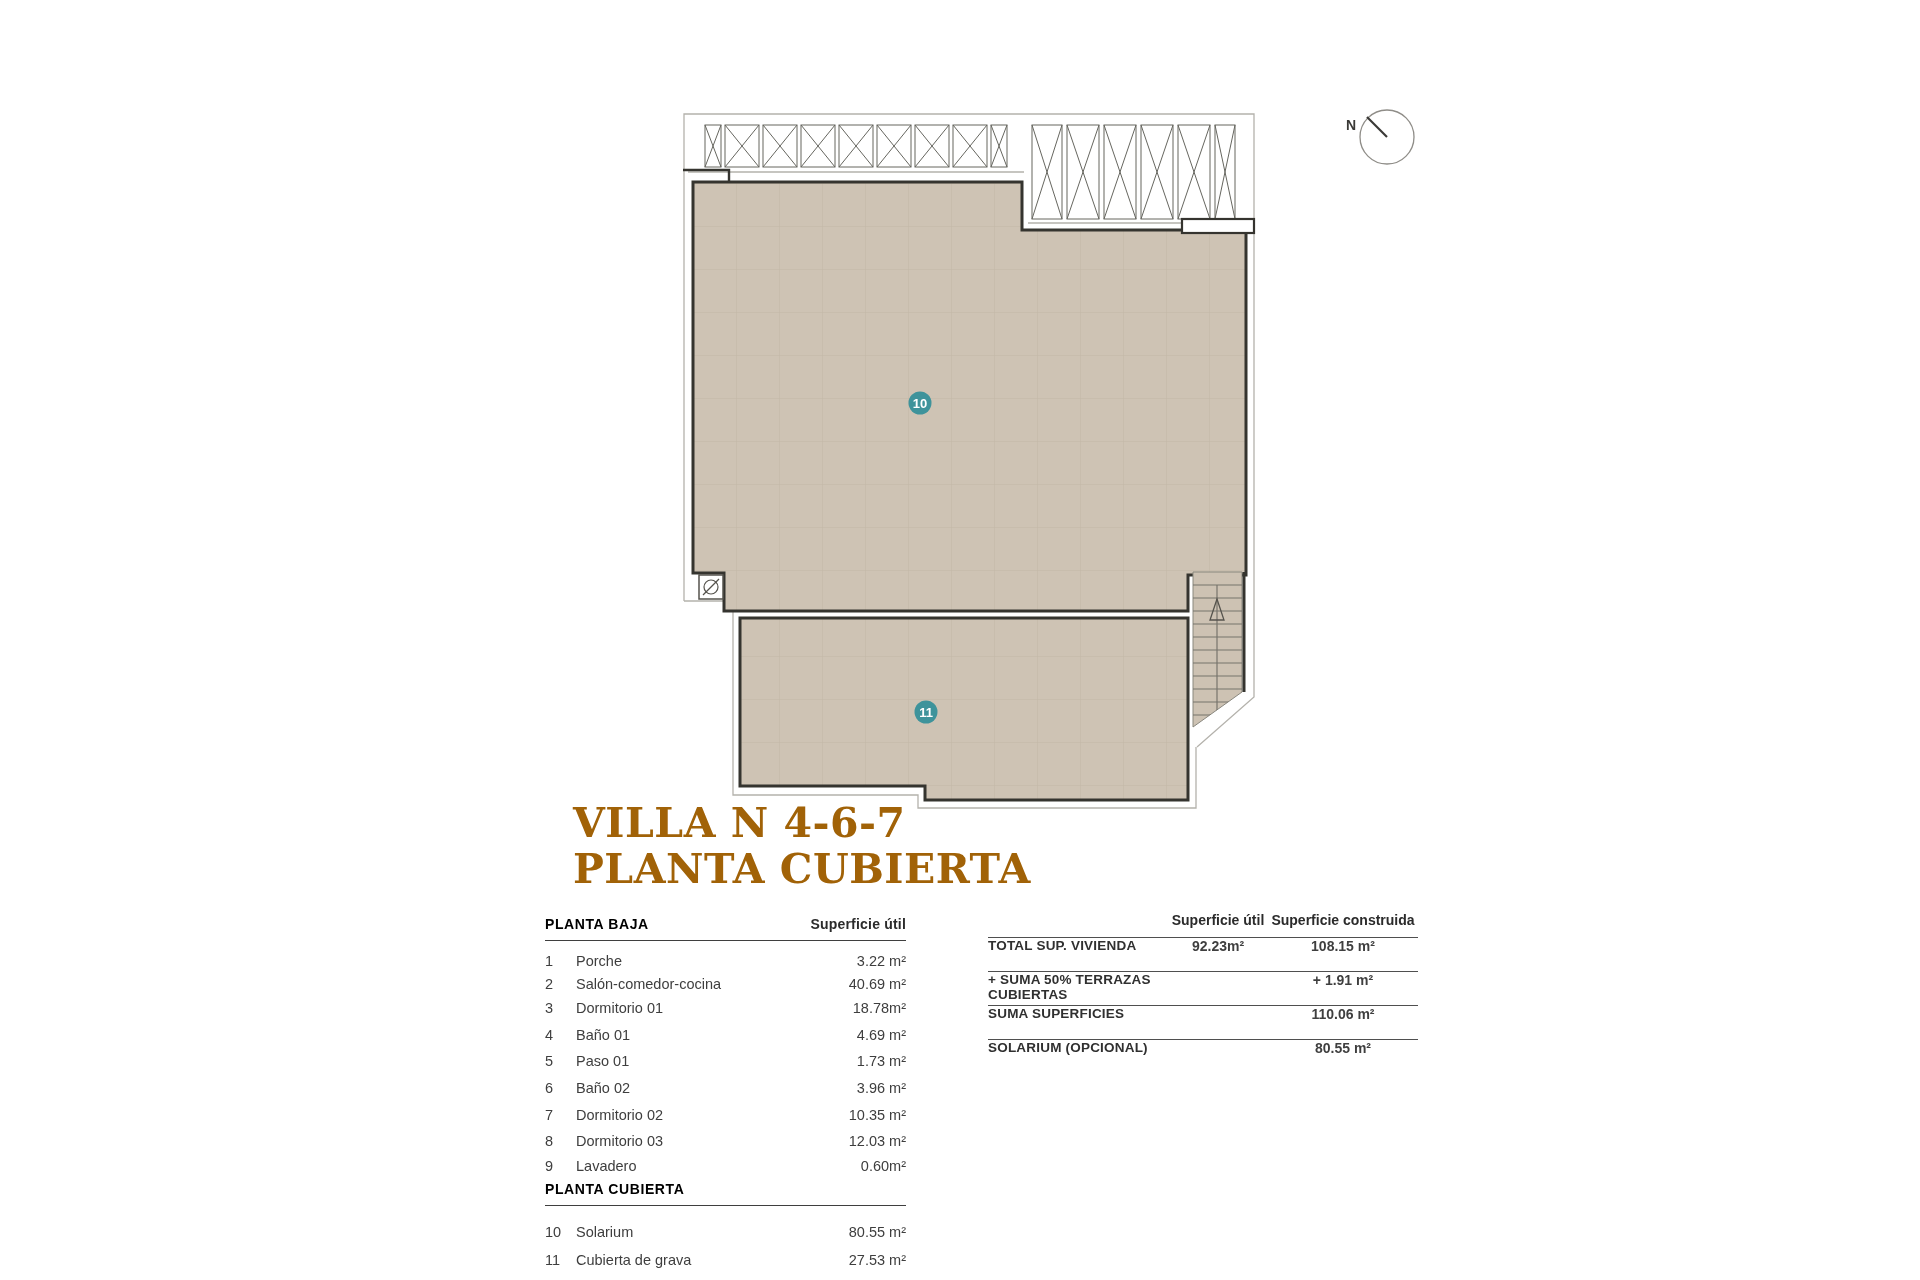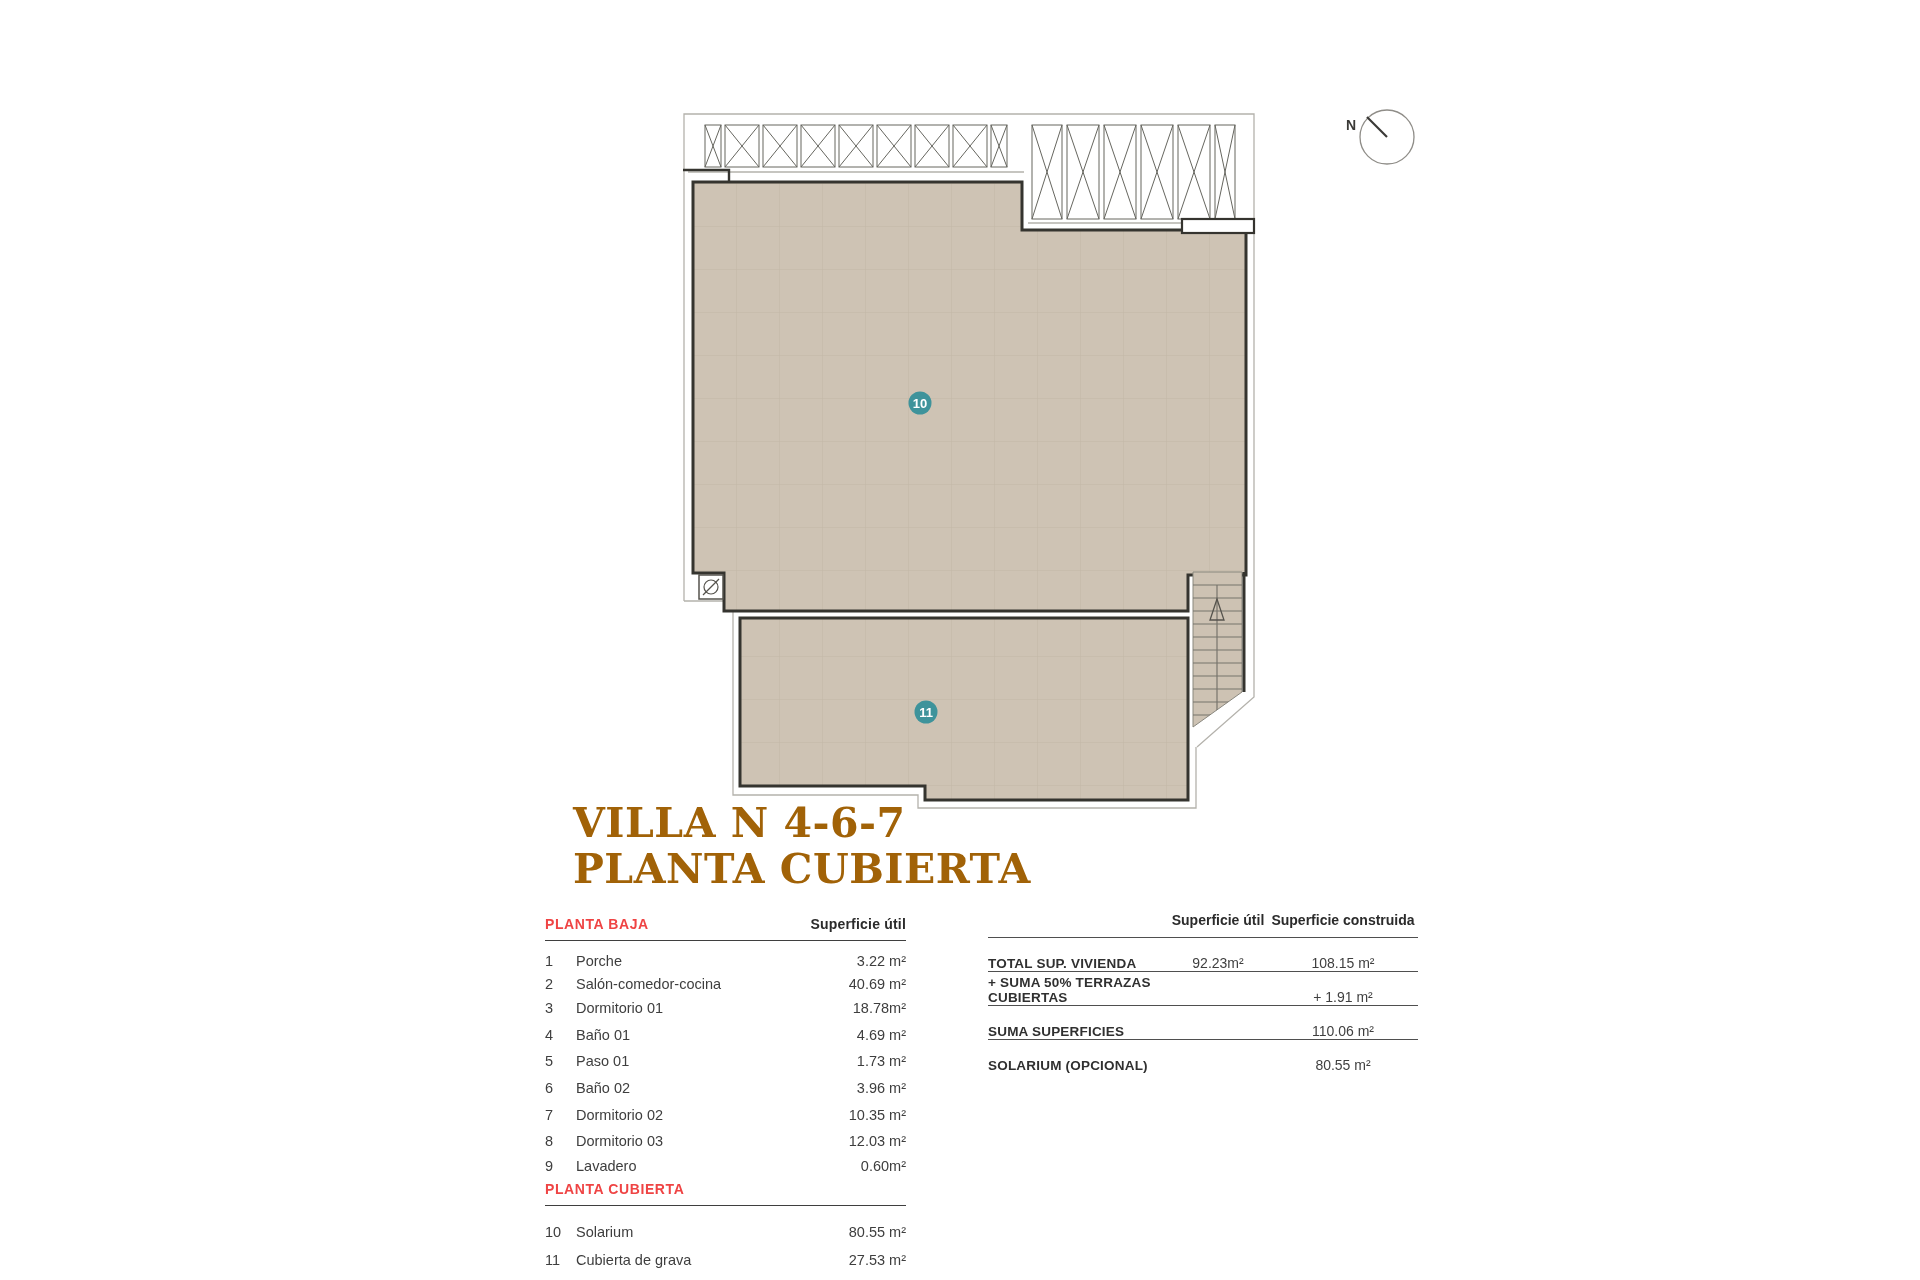--- a/index.html
+++ b/index.html
@@ -9,43 +9,43 @@
 
   
   #title{position:absolute;left:573px;top:800px;
          font-family:"DejaVu Serif",serif;font-weight:bold;
          font-size:41px;line-height:46px;color:#a16207;letter-spacing:.5px;}
 
   
   #lt{position:absolute;left:545px;top:916px;width:361px;color:#3e3e3e;}
   .lt-head{display:flex;justify-content:space-between;align-items:baseline;
            padding-bottom:8px;border-bottom:1.5px solid #3f3f3f;}
-  .lt-title{font-size:14px;font-weight:bold;letter-spacing:.6px;color:#ef4444;}
+  .lt-title{font-size:14px;font-weight:bold;letter-spacing:.6px;color:#000000;}
   .lt-colhead{font-size:14px;font-weight:bold;color:#2b2b2b;letter-spacing:.2px;}
   .lt-body{padding-top:8px;}
   .lrow{display:flex;align-items:center;height:26.6px;font-size:14.5px;}
   .lrow.tight{height:23px;}
   .lrow .num{width:31px;}
   .lrow .lbl{flex:1;}
   .lrow .val{text-align:center;}
   .lt-sect2{margin-top:3px;}
   .lrow.cub{height:28px;}
   .lrow.cub:first-of-type{margin-top:4px;}
 
   
   #rt{position:absolute;left:988px;top:912px;width:430px;color:#3f3f3f;}
   .rt-head{display:flex;align-items:baseline;padding-bottom:9px;border-bottom:1px solid #4f4f4f;}
   .rt-head .sp{flex:1;}
   .rt-c2{width:100px;text-align:center;white-space:nowrap;}
   .rt-c3{width:150px;text-align:center;white-space:nowrap;}
   .rt-head .rt-c2,.rt-head .rt-c3{font-size:14px;font-weight:bold;color:#2b2b2b;}
-  .rrow{display:flex;align-items:flex-end;height:33px;border-bottom:1px solid #4f4f4f;}
+  .rrow{display:flex;align-items:flex-start;height:33px;border-bottom:1px solid #4f4f4f;}
   .rrow:last-child{border-bottom:none;}
   .rrow .rlbl{flex:1;font-size:13.5px;font-weight:bold;letter-spacing:.2px;color:#303030;}
-  .rrow .rv{font-size:14px;}
+  .rrow .rv{font-size:14px;font-weight:bold;}
 </style>
 </head>
 <body>
 
 <div id="stage">
 
   <svg style="position:absolute;left:0;top:0;" width="1920" height="1280" viewBox="0 0 1920 1280">
     <defs>
       <pattern id="tile" width="43" height="43" patternUnits="userSpaceOnUse" patternTransform="translate(6,12)">
         <rect width="43" height="43" fill="#cec3b4"></rect>

